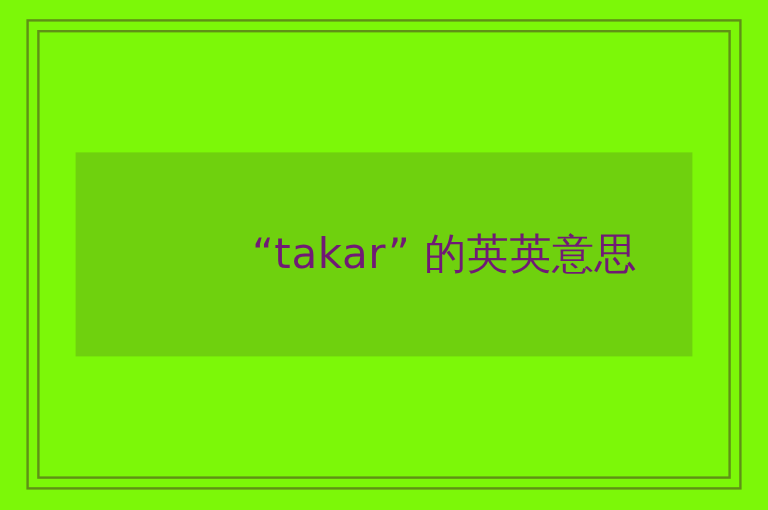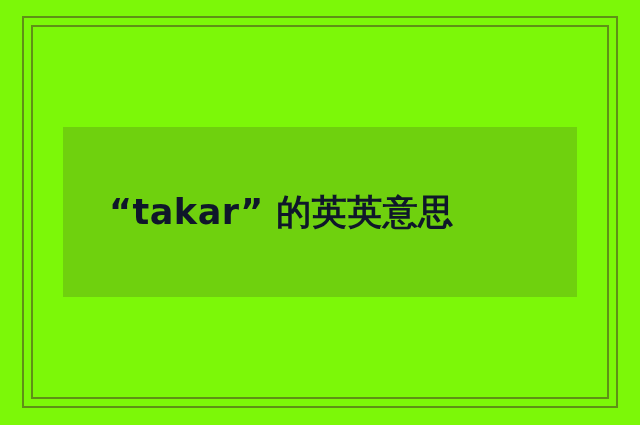--- a/index.html
+++ b/index.html
@@ -59,24 +59,24 @@
     align-items: center;
     justify-content: center;
     box-sizing: border-box;
     padding: 0 46px;
   }
 
   
   #headline {
     margin: 0;
     width: 100%;
-    text-align: left;
-    color: #0f172a;
+    text-align: right;
+    color: #701a75;
     font-family: "DejaVu Sans", "Liberation Sans", sans-serif;
-    font-weight: bold;
+    font-weight: normal;
     font-size: 35px;
     line-height: 1.55;
     letter-spacing: 0.5px;
     word-break: break-word;
   }
 </style>
 </head>
 <body>
 
 <div id="banner-canvas">

